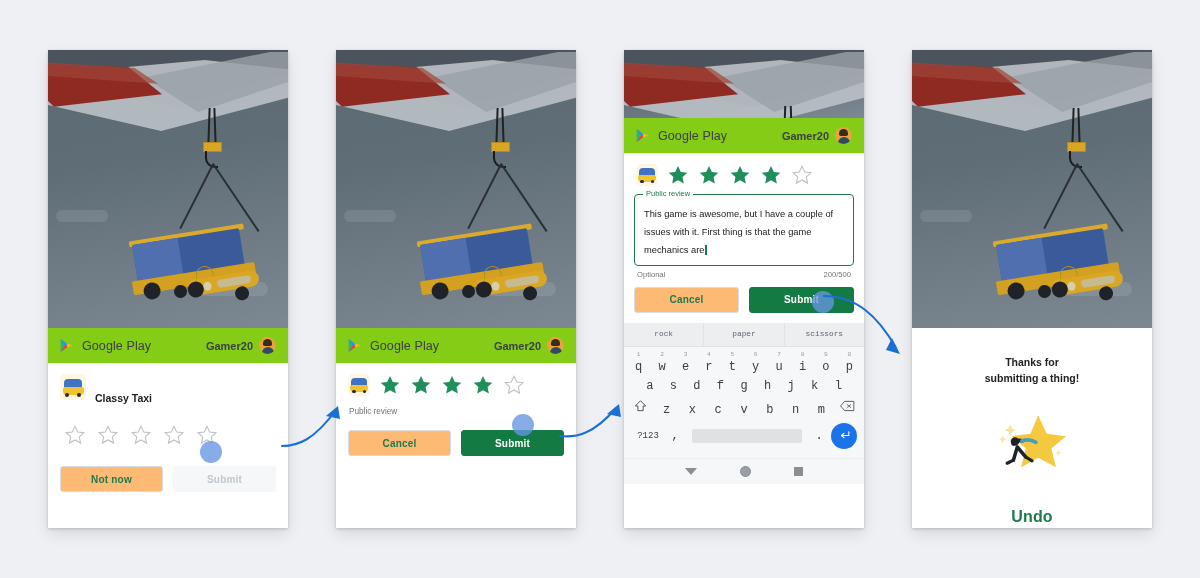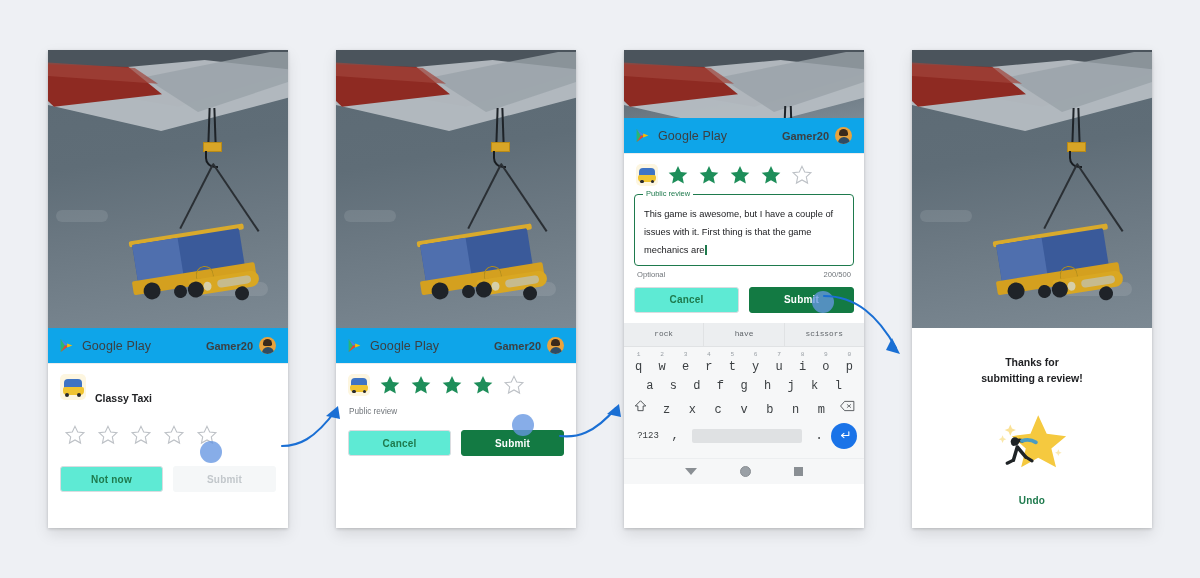--- a/index.html
+++ b/index.html
@@ -116,21 +116,21 @@
   .cloud {
     position: absolute; background: rgba(255,255,255,.10); border-radius: 40px;
   }
   .cl1 { left: 8px; top: 160px; width: 52px; height: 12px; }
   .cl2 { left: 150px; top: 232px; width: 70px; height: 14px; }
 
   
   .sheet { background: #fff; width: 100%; }
   .gp-header {
     display: flex; align-items: center; height: 36px;
-    padding: 0 12px; border-bottom: 1px solid #ececec; background: #0ea5e9;
+    padding: 0 12px; border-bottom: 1px solid #ececec; background: #84cc16;
   }
   .gp-logo { width: 13px; height: 15px; margin-right: 9px; flex: 0 0 auto; }
   .gp-title { font-size: 12.5px; color: #3c4043; letter-spacing: .1px; }
   .gp-spacer { flex: 1 1 auto; }
   .gp-user { font-size: 11px; color: #3c4043; font-weight: 700; margin-right: 6px; }
   .avatar {
     width: 17px; height: 17px; border-radius: 50%;
     background: #e8a33d; position: relative; overflow: hidden; flex: 0 0 auto;
   }
   .avatar::before {
@@ -169,21 +169,21 @@
   .stars.compact { padding: 10px 12px 6px; gap: 9px; }
   .star-svg { width: 22px; height: 22px; display: block; }
 
   
   .btn-row { display: flex; gap: 10px; padding: 10px 12px 14px; }
   .btn {
     flex: 1 1 0; height: 26px; border-radius: 3px; font-size: 10px;
     font-weight: 700; display: flex; align-items: center; justify-content: center;
     letter-spacing: .2px; cursor: pointer;
   }
-  .btn-outline { background: #5eead4; border: 1px solid #dadce0; color: #1e7a4d; }
+  .btn-outline { background: #fdba74; border: 1px solid #dadce0; color: #1e7a4d; }
   .btn-disabled { background: #f5f7f8; color: #c2c7cb; border: 1px solid transparent; }
   .btn-filled { background: #137a43; color: #fff; border: 1px solid #137a43; }
 
   
   .tf {
     margin: 4px 12px 0; height: 38px; border: 1px solid #dadce0;
     border-radius: 3px; display: flex; align-items: center; padding: 0 10px;
   }
   .tf-ph { font-size: 10.5px; color: #5f6368; }
   .helper { font-size: 8.2px; color: #70757a; padding: 5px 13px 0; }
@@ -256,21 +256,21 @@
   .thanks-body {
     height: 216px; display: flex; flex-direction: column;
     align-items: center; padding-top: 26px;
   }
   .thanks-title {
     font-size: 10.5px; color: #202124; text-align: center;
     line-height: 1.55; font-weight: 700;
   }
   .star-art { margin-top: 22px; width: 78px; height: 62px; }
   .undo {
-    margin-top: 24px; font-size: 10px; color: #1e7a4d; font-weight: 700; letter-spacing:.2px;
+    margin-top: 37px; font-size: 16px; color: #1e7a4d; font-weight: 700; letter-spacing:.2px;
   }
 
   
   .touch {
     position: absolute; width: 22px; height: 22px; border-radius: 50%;
     background: rgba(101,150,226,.78);
   }
   .arrow { position: absolute; overflow: visible; }
 </style>
 </head>
@@ -503,21 +503,21 @@
       </div>
 
       <div class="btn-row" style="padding:8px 10px 10px">
         <div class="btn btn-outline">Cancel</div>
         <div class="btn btn-filled">Submit</div>
       </div>
 
       <div class="kb">
         <div class="kb-sugg">
           <div>rock</div>
-          <div>have</div>
+          <div>paper</div>
           <div>scissors</div>
         </div>
         <div class="kb-rows">
           <div class="kb-row r1">
             <span class="key"><span class="num">1</span><span>q</span></span>
             <span class="key"><span class="num">2</span><span>w</span></span>
             <span class="key"><span class="num">3</span><span>e</span></span>
             <span class="key"><span class="num">4</span><span>r</span></span>
             <span class="key"><span class="num">5</span><span>t</span></span>
             <span class="key"><span class="num">6</span><span>y</span></span>
@@ -607,21 +607,21 @@
         <div class="wheel w1"></div>
           <div class="wheel w2"></div>
         <div class="wheel w3"></div>
           <div class="wheel w4"></div>
       </div>
     </div>
 
     <div class="sheet thanks-body">
       <div class="thanks-title">
         <div>Thanks for</div>
-        <div>submitting a review!</div>
+        <div>submitting a thing!</div>
       </div>
       <svg class="star-art" viewBox="0 0 100 80">
         <path d="M58 8 L69 32 L94 35 L75 51 L81 75 L58 63 L36 75 L42 51 L24 35 L48 32 Z" fill="#f5c93f"></path>
         <path d="M22 20 l2.2 5 5 2.2 -5 2.2 -2.2 5 -2.2 -5 -5 -2.2 5 -2.2 z" fill="#f5c93f" opacity=".55"></path>
         <path d="M12 34 l1.5 3.4 3.4 1.5 -3.4 1.5 -1.5 3.4 -1.5 -3.4 -3.4 -1.5 3.4 -1.5 z" fill="#f5c93f" opacity=".45"></path>
         <path d="M84 52 l1.3 3 3 1.3 -3 1.3 -1.3 3 -1.3 -3 -3 -1.3 3 -1.3 z" fill="#f5c93f" opacity=".4"></path>
         <path d="M26 45 q5 -6 11 -4" stroke="#1f2326" stroke-width="5" fill="none" stroke-linecap="round"></path>
         <path d="M37 41 q10 -3 18 2" stroke="#4a9cc4" stroke-width="5" fill="none" stroke-linecap="round"></path>
         <path d="M31 49 L26 66 M31 49 L42 62" stroke="#1f2326" stroke-width="4.5" fill="none" stroke-linecap="round"></path>
         <path d="M26 66 L18 70 M42 62 L50 67" stroke="#1f2326" stroke-width="4" fill="none" stroke-linecap="round"></path>

